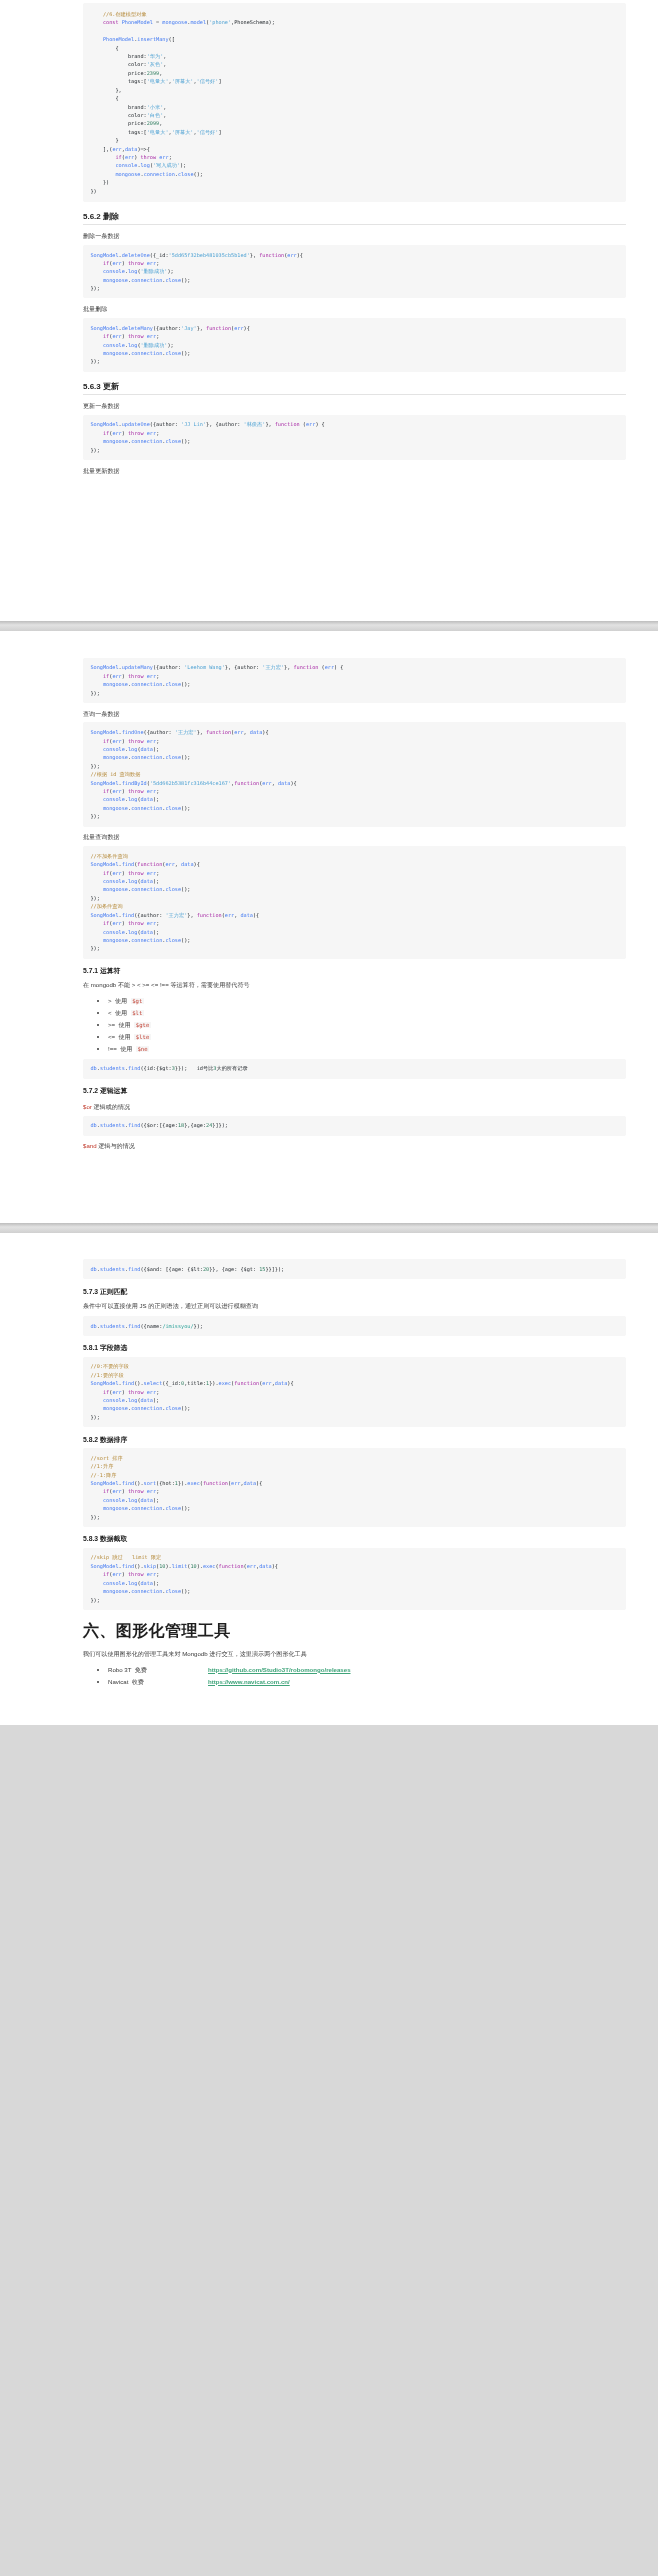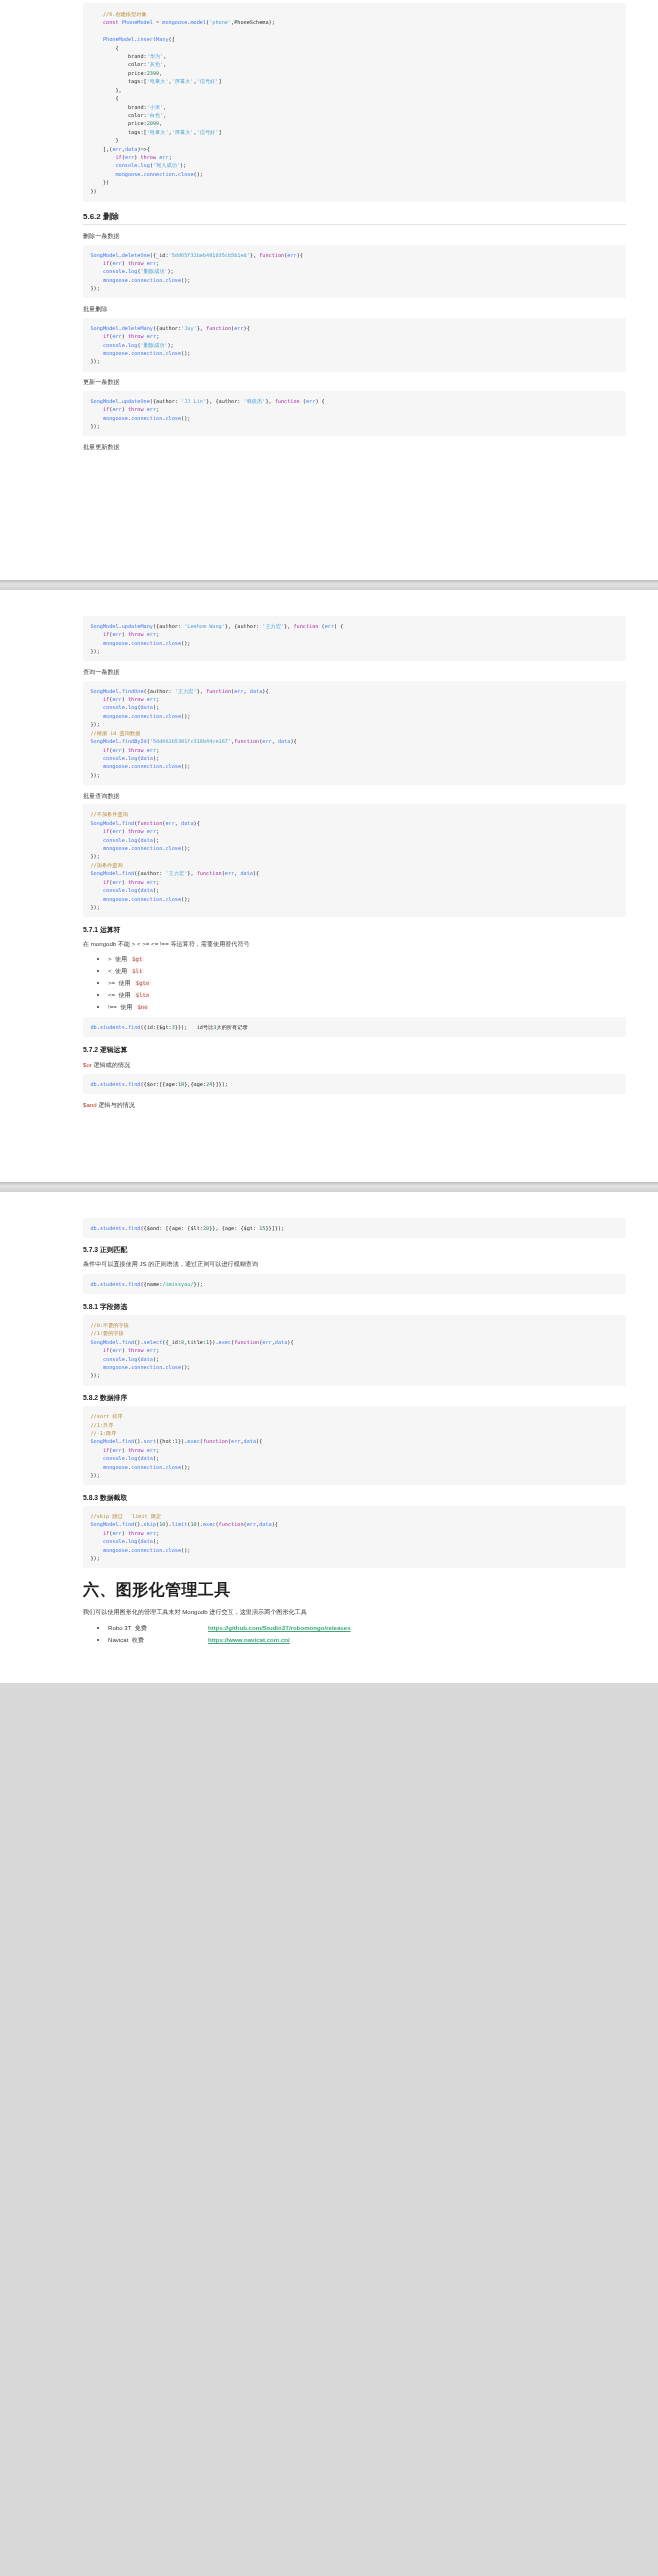--- a/index.html
+++ b/index.html
@@ -101,21 +101,21 @@
     color: #c0392b;
   }
   .tool-row { display: flex; }
   .tool-name { width: 100px; }
   .tool-link { color: #3fa47a; font-weight: bold; }
   .redish { color: #c0392b; }
 </style>
 </head>
 <body>
 
-<div class="page" style="padding-top:0;">
+<div class="page" style="padding-top:0;padding-bottom:18px;">
   <div class="content">
 
     <pre class="code tall"><code><span class="cm2">    //6.创建模型对象</span>
     <span class="k">const</span> <span class="fn">PhoneModel</span> = <span class="fn">mongoose</span>.<span class="fn">model</span>(<span class="st">'phone'</span>,PhoneSchema);
 
     <span class="fn">PhoneModel</span>.<span class="fn">insertMany</span>([
         {
             brand:<span class="st">'华为'</span>,
             color:<span class="st">'灰色'</span>,
             price:<span class="nu">2399</span>,
@@ -143,20 +143,21 @@
     <span class="fn">mongoose</span>.<span class="fn">connection</span>.<span class="fn">close</span>();
 });</code></pre>
 
     <p class="caption">批量删除</p>
     <pre class="code"><code><span class="fn">SongModel</span>.<span class="fn">deleteMany</span>({author:<span class="st">'Jay'</span>}, <span class="k">function</span>(<span class="op">err</span>){
     <span class="k">if</span>(<span class="op">err</span>) <span class="k">throw</span> <span class="op">err</span>;
     <span class="fn">console</span>.<span class="fn">log</span>(<span class="st">'删除成功'</span>);
     <span class="fn">mongoose</span>.<span class="fn">connection</span>.<span class="fn">close</span>();
 });</code></pre>
 
+    <h2 class="sec">5.6.3 更新</h2>
 
     <p class="caption">更新一条数据</p>
     <pre class="code"><code><span class="fn">SongModel</span>.<span class="fn">updateOne</span>({author: <span class="st">'JJ Lin'</span>}, {author: <span class="st">'林俊杰'</span>}, <span class="k">function</span> (<span class="op">err</span>) {
     <span class="k">if</span>(<span class="op">err</span>) <span class="k">throw</span> <span class="op">err</span>;
     <span class="fn">mongoose</span>.<span class="fn">connection</span>.<span class="fn">close</span>();
 });</code></pre>
 
     <p class="caption">批量更新数据</p>
   </div>
   <div style="height:124px"></div>

